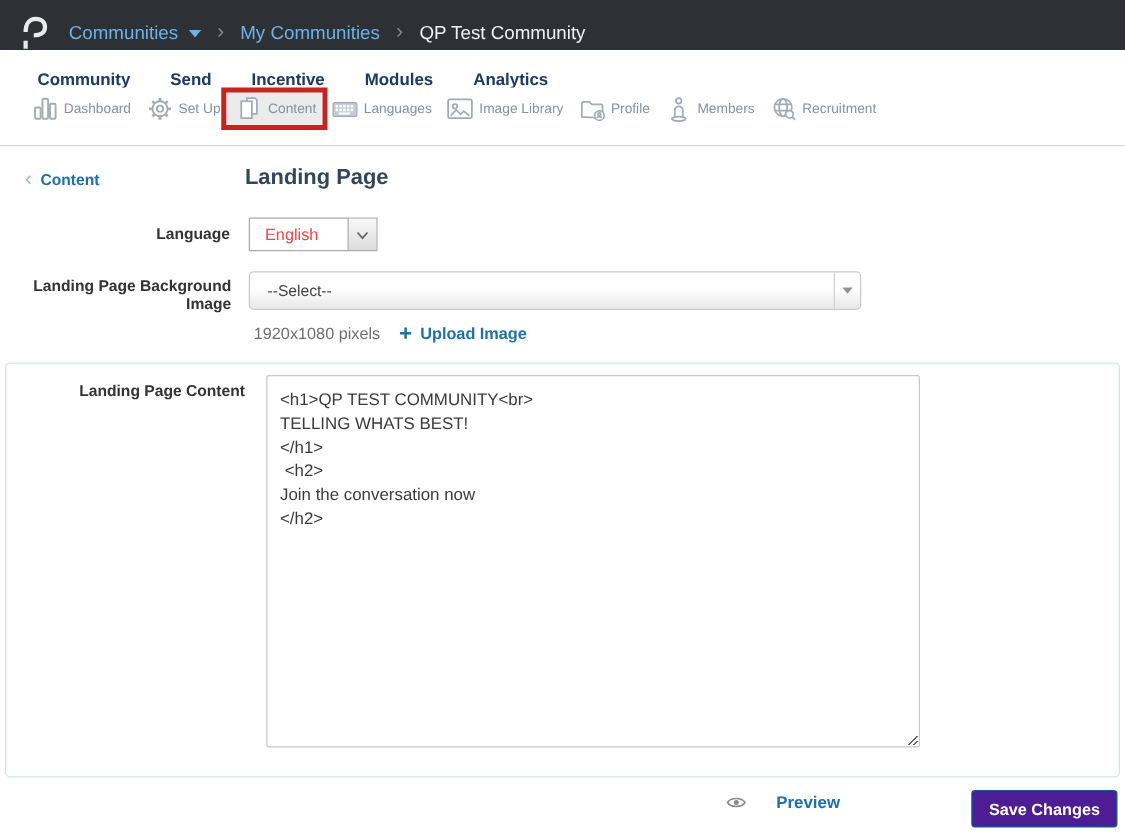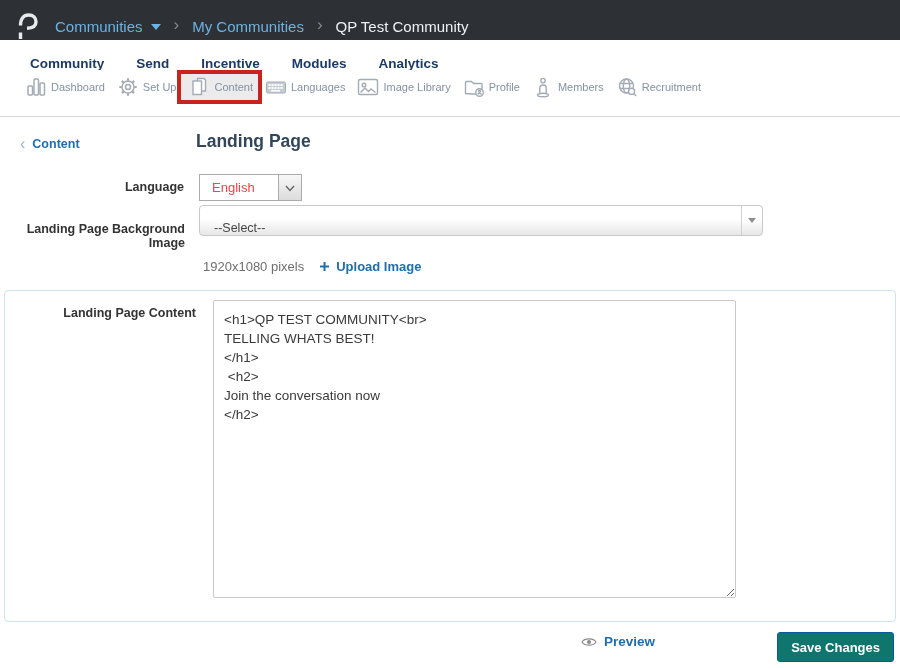--- a/index.html
+++ b/index.html
@@ -59,23 +59,23 @@
     background:#fff; border:1px solid #ababab; display:flex; align-items:stretch; cursor:pointer;
   }
   .select-language .sel-text { flex:1; font-size:13px; color:#ef4444; padding:5px 0 0 12px; }
   .select-language .sel-arrow {
     width:23px; border-left:1px solid #ababab;
     background:linear-gradient(#f7f7f7,#dcdcdc);
     display:flex; align-items:center; justify-content:center;
   }
 
   .select-bg {
-    position:absolute; left:199px; top:205px; width:564px; height:31px;
+    position:absolute; left:199px; top:217px; width:490px; height:31px;
     background:linear-gradient(#ffffff 45%,#e7e7e7); border:1px solid #c9c9c9; border-radius:4px;
-    display:flex; align-items:flex-end; cursor:pointer;
+    display:flex; align-items:center; cursor:pointer;
   }
   .select-bg .sel-text { flex:1; font-size:12.5px; color:#444; padding-left:14px; }
   .select-bg .sel-arrow {
     width:21px; align-self:stretch; border-left:1px solid #d2d2d2;
     display:flex; align-items:center; justify-content:center;
   }
   .tri-down { width:0; height:0; border-left:4px solid transparent; border-right:4px solid transparent; border-top:5px solid #8f8f8f; }
 
   .upload-row { position:absolute; left:203px; top:259px; display:flex; align-items:center; }
   .dim-hint { color:#6f6f6f; font-size:13px; }
@@ -87,25 +87,25 @@
     border:1px solid #cfe4ef; border-radius:4px; background:#fff;
   }
   .content-textarea {
     position:absolute; left:213px; top:300px; width:523px; height:298px;
     border:1px solid #c9c9c9; border-radius:2px; padding:9px 10px;
     font-family:"Liberation Sans", sans-serif; font-size:13.5px; line-height:19px; color:#3a3a3a;
     resize:both; outline:none; background:#fff;
   }
 
   
-  .preview-link { position:absolute; left:581px; top:634px; display:flex; align-items:center; gap:7px; cursor:pointer; text-decoration:none; }
+  .preview-link { position:absolute; left:581px; top:634px; display:flex; align-items:center; gap:24px; cursor:pointer; text-decoration:none; }
   .preview-text { color:#1e6fae; font-size:13.5px; font-weight:700; }
   .save-btn {
     position:absolute; right:6px; top:632px; height:30px; padding:0 13px;
-    background:#0f766e; border:1px solid #0a5a99; border-radius:3px;
+    background:#4c1d95; border:1px solid #0a5a99; border-radius:3px;
     color:#fff; font-size:13px; font-weight:700; font-family:"Liberation Sans", sans-serif; cursor:pointer;
   }
 </style>
 </head>
 <body>
 
 <div class="topbar">
   <span class="logo">
     <svg width="23" height="28" viewBox="0 0 23 28">
       <g fill="none" stroke="#e9eaeb" stroke-width="3.4">

